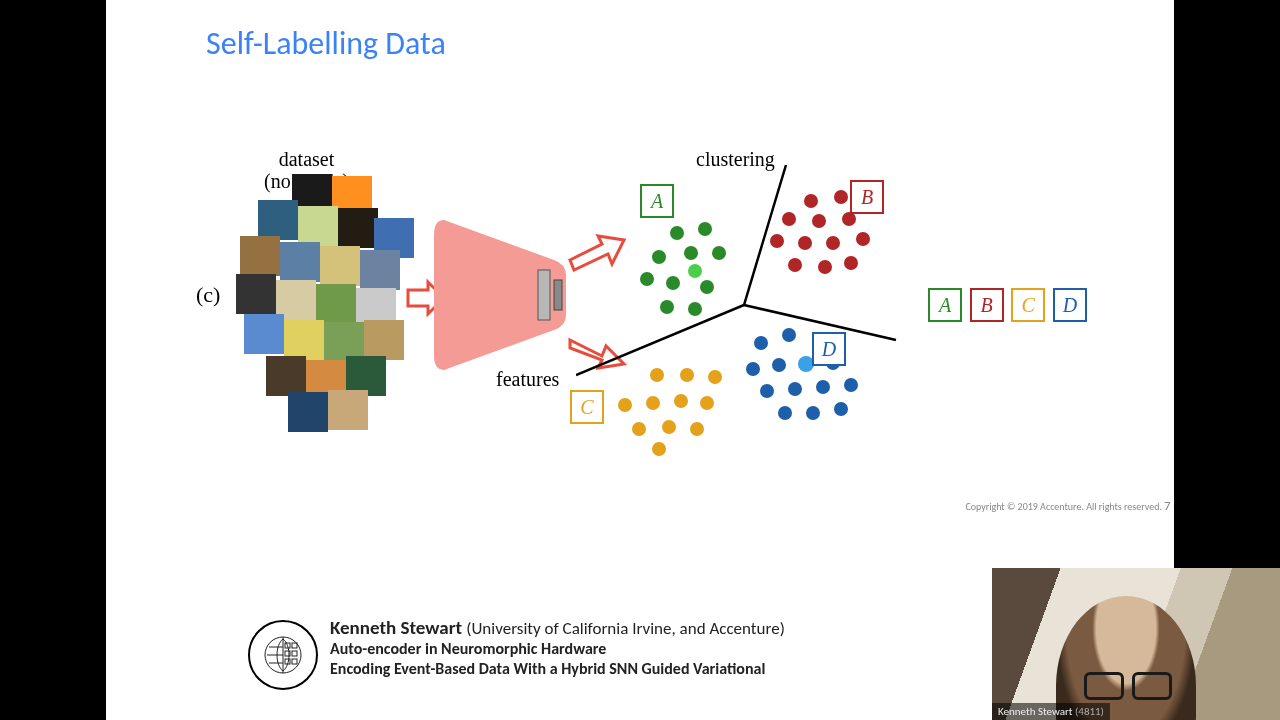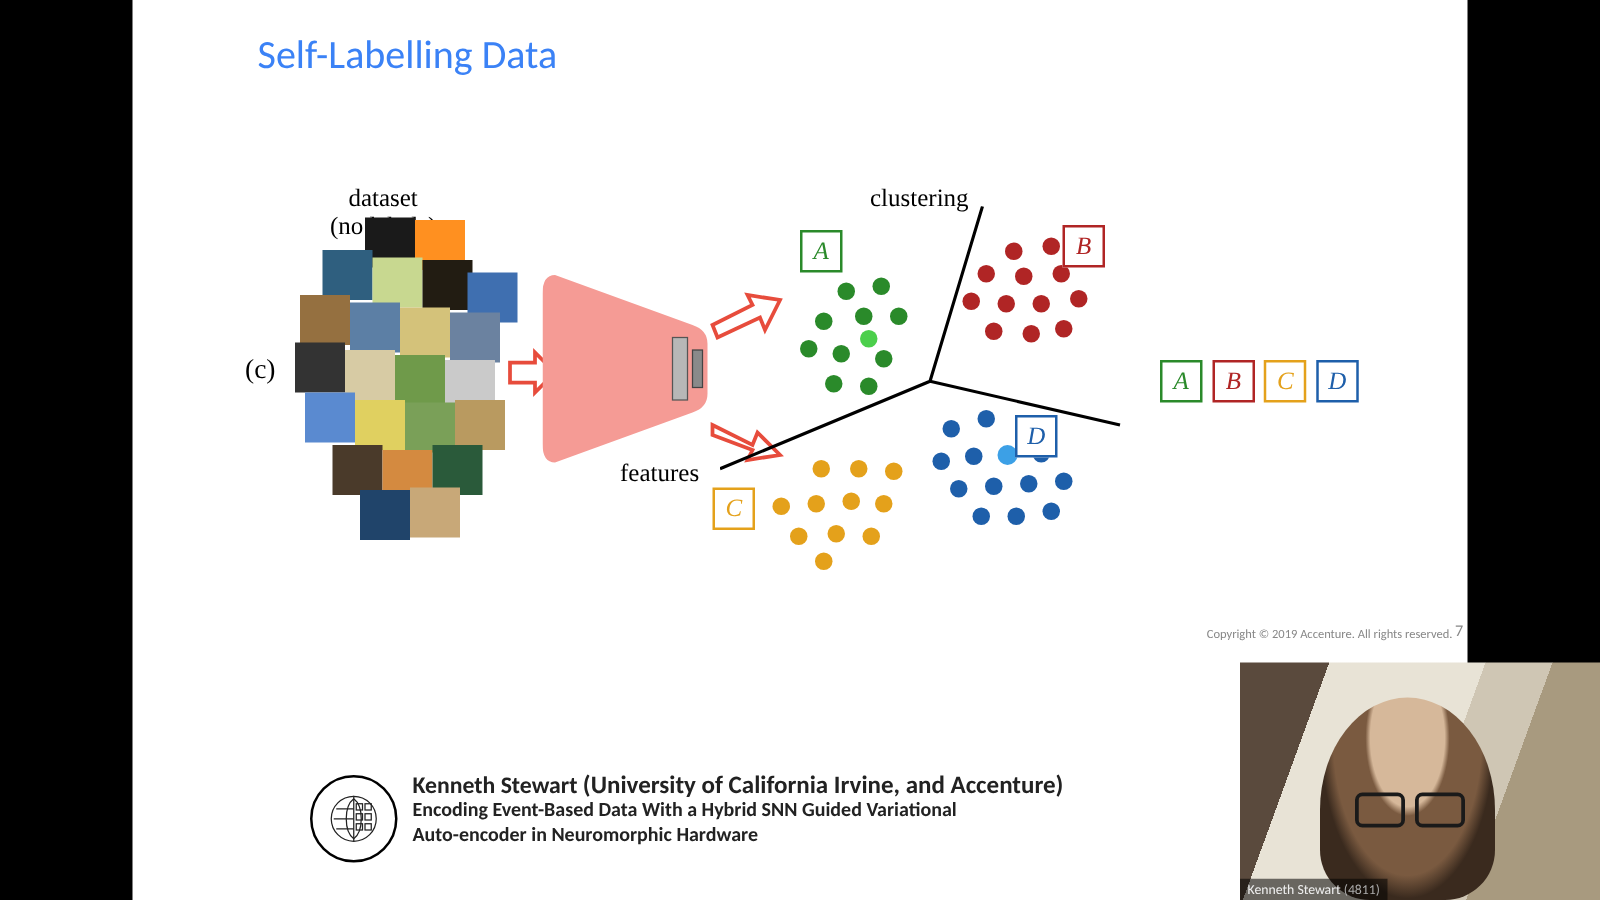--- a/index.html
+++ b/index.html
@@ -25,27 +25,27 @@
   .boxC{position:absolute;left:462px;top:390px}
   .boxD{position:absolute;left:704px;top:332px}
   .dots{position:absolute}
   .dot{position:absolute;width:14px;height:14px;border-radius:50%}
   
   .foot{position:absolute;left:106px;bottom:0;width:1068px;height:114px}
   .logo{position:absolute;left:36px;top:14px;width:66px;height:66px;border:2px solid #000;border-radius:50%;display:flex;align-items:center;justify-content:center}
   .logo svg{width:44px;height:44px}
   .ftxt{position:absolute;left:118px;top:12px;line-height:20px}
   .ftxt .l1{font-size:19px;font-weight:600;color:#222}
-  .ftxt .l1 span{font-size:20px;font-weight:700}
+  .ftxt .l1 span{font-size:17px;font-weight:400}
   .ftxt .l2{font-size:16px;font-weight:600;color:#222}
   .ftxt .l3{font-size:14px;color:#222}
   .copy{position:absolute;right:12px;top:500px;font-size:10px;color:#888}
   .pgnum{position:absolute;right:-20px;top:498px;font-size:13px;color:#888;width:30px}
   
-  .cam{position:absolute;right:0;bottom:0;width:288px;height:190px;background:linear-gradient(110deg,#5a4a3d 0 20%,#e8e3d6 20% 55%,#cfc6b4 55% 70%,#a89a7f 70% 100%)}
+  .cam{position:absolute;right:0;bottom:0;width:288px;height:152px;background:linear-gradient(110deg,#5a4a3d 0 20%,#e8e3d6 20% 55%,#cfc6b4 55% 70%,#a89a7f 70% 100%)}
   .cam:before{content:"";position:absolute;left:64px;top:28px;width:140px;height:162px;background:radial-gradient(ellipse at 50% 20%,#d6b89a 0 30%,#7a5a40 34% 60%,#3a2a1e 70% 100%);border-radius:70px 70px 40px 40px/90px 90px 40px 40px}
   .glasses{position:absolute;left:92px;top:104px;width:88px;height:24px}
   .glasses:before,.glasses:after{content:"";position:absolute;width:34px;height:22px;border:3px solid #1a1a1a;border-radius:6px}
   .glasses:after{right:0}
   .camlabel{position:absolute;left:0;bottom:0;background:rgba(0,0,0,.55);color:#eee;font-size:11px;padding:2px 6px}
   .camlabel span{color:#aaa}
 </style>
 </head>
 <body>
 
@@ -198,22 +198,22 @@
         <rect x="24" y="10" width="5" height="5" fill="none" stroke="#222"></rect>
         <rect x="31" y="10" width="5" height="5" fill="none" stroke="#222"></rect>
         <rect x="24" y="18" width="5" height="5" fill="none" stroke="#222"></rect>
         <rect x="31" y="18" width="5" height="5" fill="none" stroke="#222"></rect>
         <rect x="24" y="26" width="5" height="5" fill="none" stroke="#222"></rect>
         <rect x="31" y="26" width="5" height="5" fill="none" stroke="#222"></rect>
       </svg>
     </div>
     <div class="ftxt">
       <div class="l1"><span style="font-size:19px;font-weight:600">Kenneth Stewart</span> <span>(University of California Irvine, and Accenture)</span></div>
+      <div class="l2">Auto-encoder in Neuromorphic Hardware</div>
       <div class="l2">Encoding Event-Based Data With a Hybrid SNN Guided Variational</div>
-      <div class="l2">Auto-encoder in Neuromorphic Hardware</div>
     </div>
   </div>
 </div>
 
 <div class="cam">
   <div class="glasses"></div>
   <div class="camlabel">
     <span style="color:#eee">Kenneth Stewart</span>
     <span>(4811)</span>
   </div>

